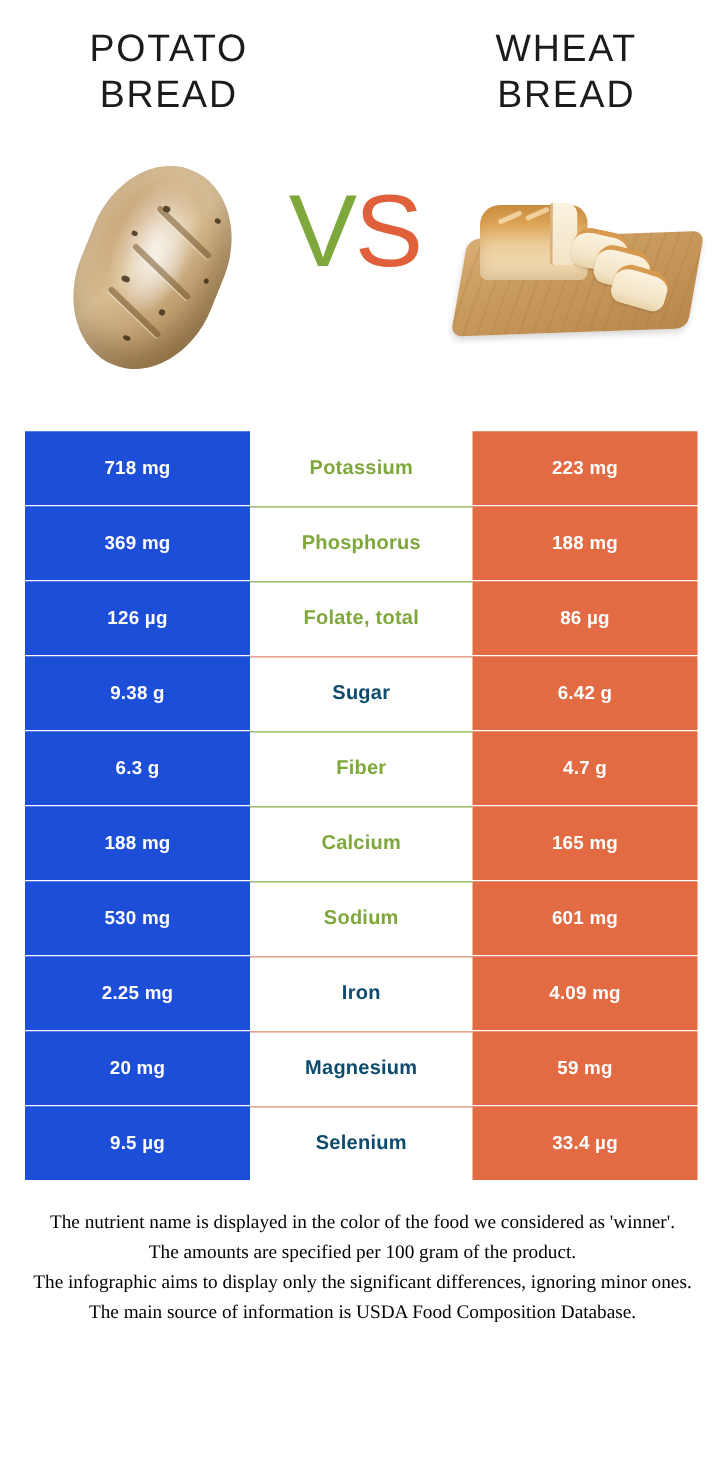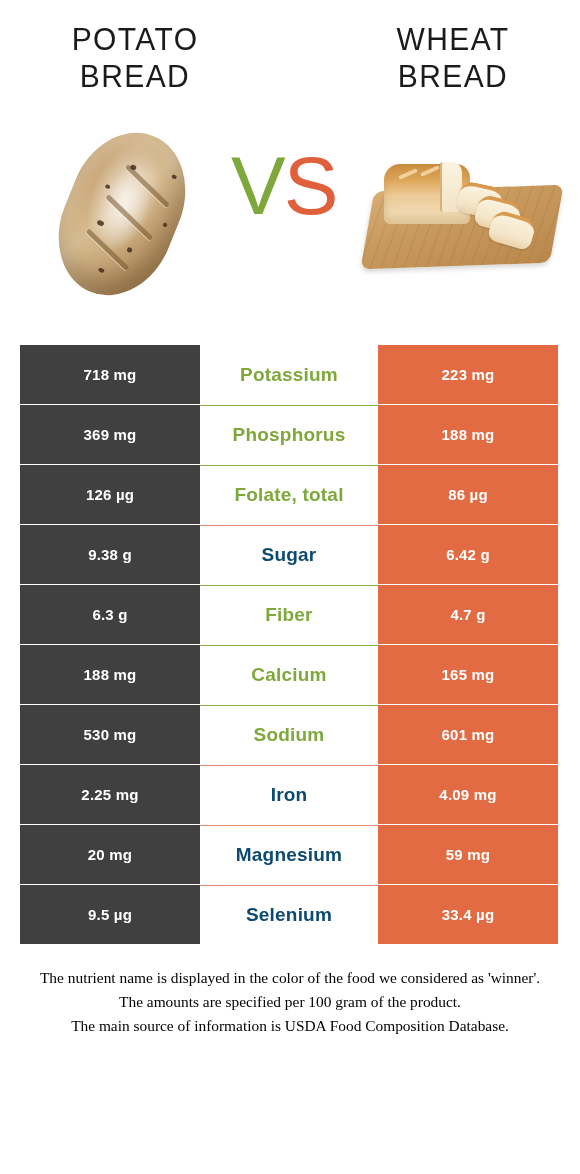--- a/index.html
+++ b/index.html
@@ -196,28 +196,28 @@
   .cell {
     display: flex;
     align-items: center;
     justify-content: center;
     font-size: 15px;
     font-weight: 600;
     letter-spacing: 0.2px;
   }
   .cell-left {
     width: 180px;
-    background: #404040;
+    background: #1d4ed8;
     color: #ffffff;
   }
   .cell-mid {
     width: 178px;
     background: #ffffff;
     font-weight: 600;
-    font-size: 19px;
+    font-size: 16px;
   }
   .cell-right {
     width: 180px;
     background: #E26B44;
     color: #ffffff;
   }
   .cell-mid.win-left  { color: #7FA83C; border-top: 1px solid #8BAE46; }
   .cell-mid.win-right { color: #0c4a6e; border-top: 1px solid #DF8A6C; text-align: center; }
   .row:first-child .cell-mid { border-top: none; }
 
@@ -339,16 +339,17 @@
       <div class="cell cell-left">9.5 µg</div>
       <div class="cell cell-mid win-right">Selenium</div>
       <div class="cell cell-right">33.4 µg</div>
     </div>
 
   </div>
 
   <div class="footer">
     <p>The nutrient name is displayed in the color of the food we considered as 'winner'.</p>
     <p>The amounts are specified per 100 gram of the product.</p>
+    <p>The infographic aims to display only the significant differences, ignoring minor ones.</p>
     <p>The main source of information is USDA Food Composition Database.</p>
   </div>
 
 </div>
 
 </body></html>

